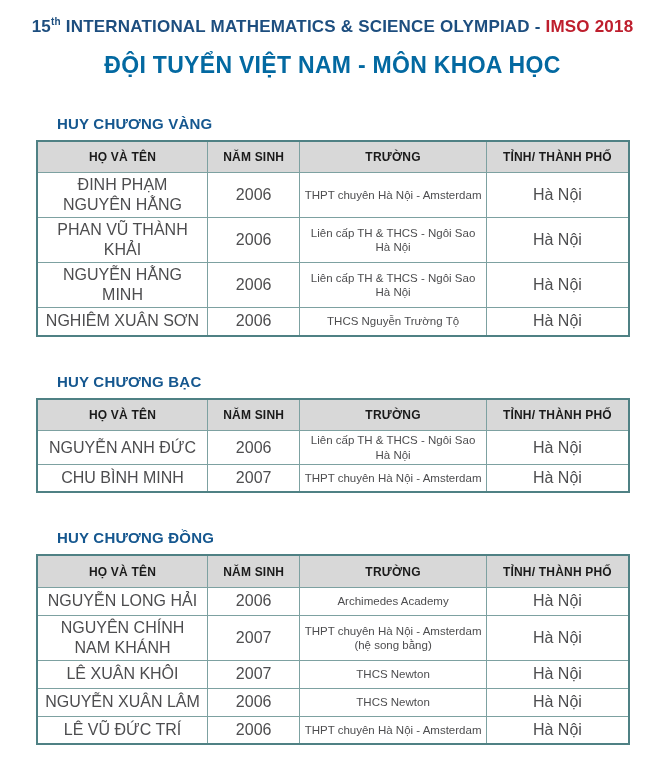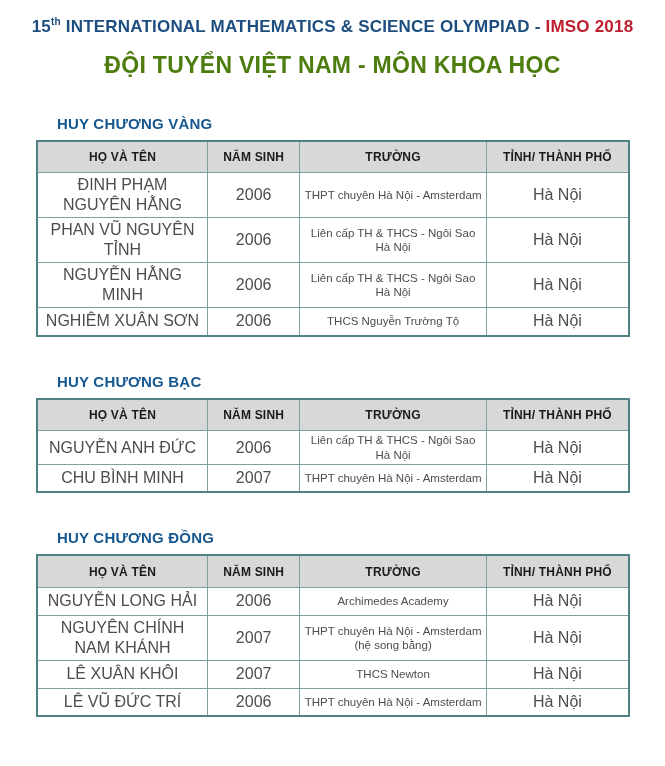--- a/index.html
+++ b/index.html
@@ -33,21 +33,21 @@
     text-align:center;
     font-size:21px;
     line-height:32px;
     font-weight:normal;
   }
   .team-title {
     margin-top:15px;
     text-align:center;
     font-size:23px;
     font-weight:bold;
-    color:#4d7c0f;
+    color:#0369a1;
     letter-spacing:0.3px;
     white-space:nowrap;
   }
   .sections { margin:0 36px; }
   .medal-section { margin-top:0; }
   .section-heading {
     margin:36px 0 8px 21px;
     font-size:15px;
     font-weight:bold;
     color:#15578f;
@@ -108,21 +108,21 @@
             </tr>
           </thead>
           <tbody>
             <tr>
               <td class="col-name">ĐINH PHẠM NGUYÊN HẰNG</td>
               <td class="col-birth-year">2006</td>
               <td class="col-school">THPT chuyên Hà Nội - Amsterdam</td>
               <td class="col-city">Hà Nội</td>
             </tr>
             <tr>
-              <td class="col-name">PHAN VŨ NGUYÊN TỈNH</td>
+              <td class="col-name">PHAN VŨ THÀNH KHẢI</td>
               <td class="col-birth-year">2006</td>
               <td class="col-school">Liên cấp TH &amp; THCS - Ngôi Sao Hà Nội</td>
               <td class="col-city">Hà Nội</td>
             </tr>
             <tr>
               <td class="col-name">NGUYỄN HẰNG MINH</td>
               <td class="col-birth-year">2006</td>
               <td class="col-school">Liên cấp TH &amp; THCS - Ngôi Sao Hà Nội</td>
               <td class="col-city">Hà Nội</td>
             </tr>
@@ -187,20 +187,26 @@
 (hệ song bằng)</td>
               <td class="col-city">Hà Nội</td>
             </tr>
             <tr>
               <td class="col-name">LÊ XUÂN KHÔI</td>
               <td class="col-birth-year">2007</td>
               <td class="col-school">THCS Newton</td>
               <td class="col-city">Hà Nội</td>
             </tr>
             <tr>
+              <td class="col-name">NGUYỄN XUÂN LÂM</td>
+              <td class="col-birth-year">2006</td>
+              <td class="col-school">THCS Newton</td>
+              <td class="col-city">Hà Nội</td>
+            </tr>
+            <tr>
               <td class="col-name">LÊ VŨ ĐỨC TRÍ</td>
               <td class="col-birth-year">2006</td>
               <td class="col-school">THPT chuyên Hà Nội - Amsterdam</td>
               <td class="col-city">Hà Nội</td>
             </tr>
           </tbody>
         </table>
       </section>
     </div>
 

